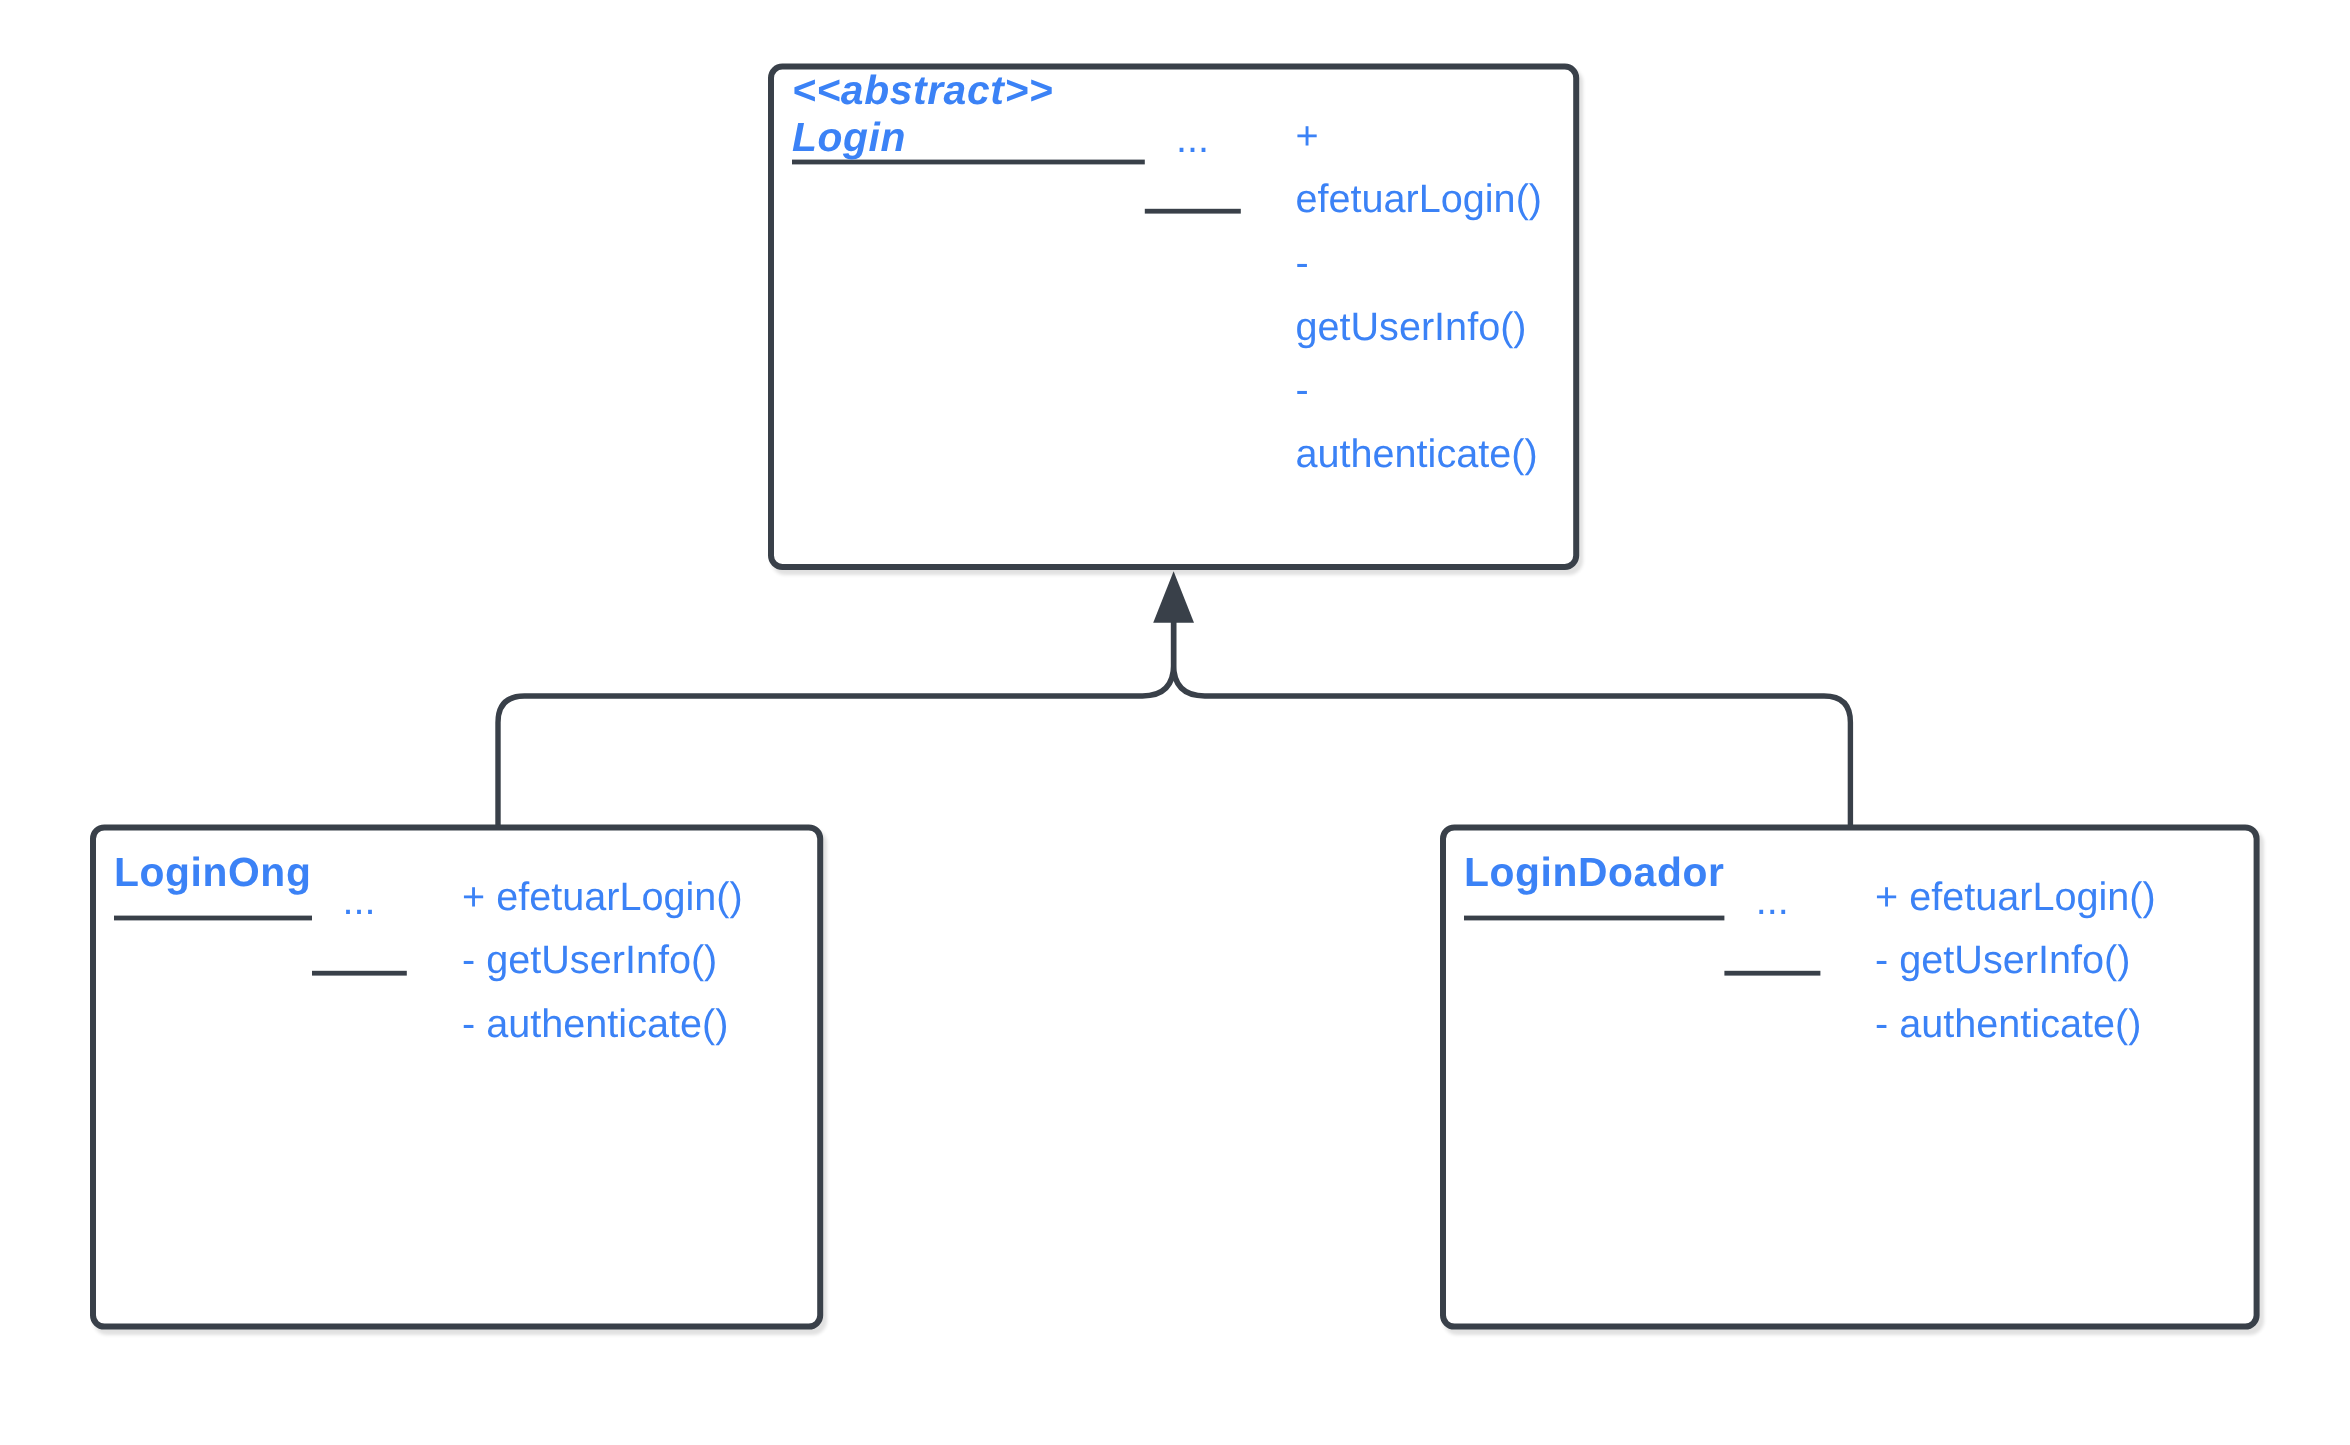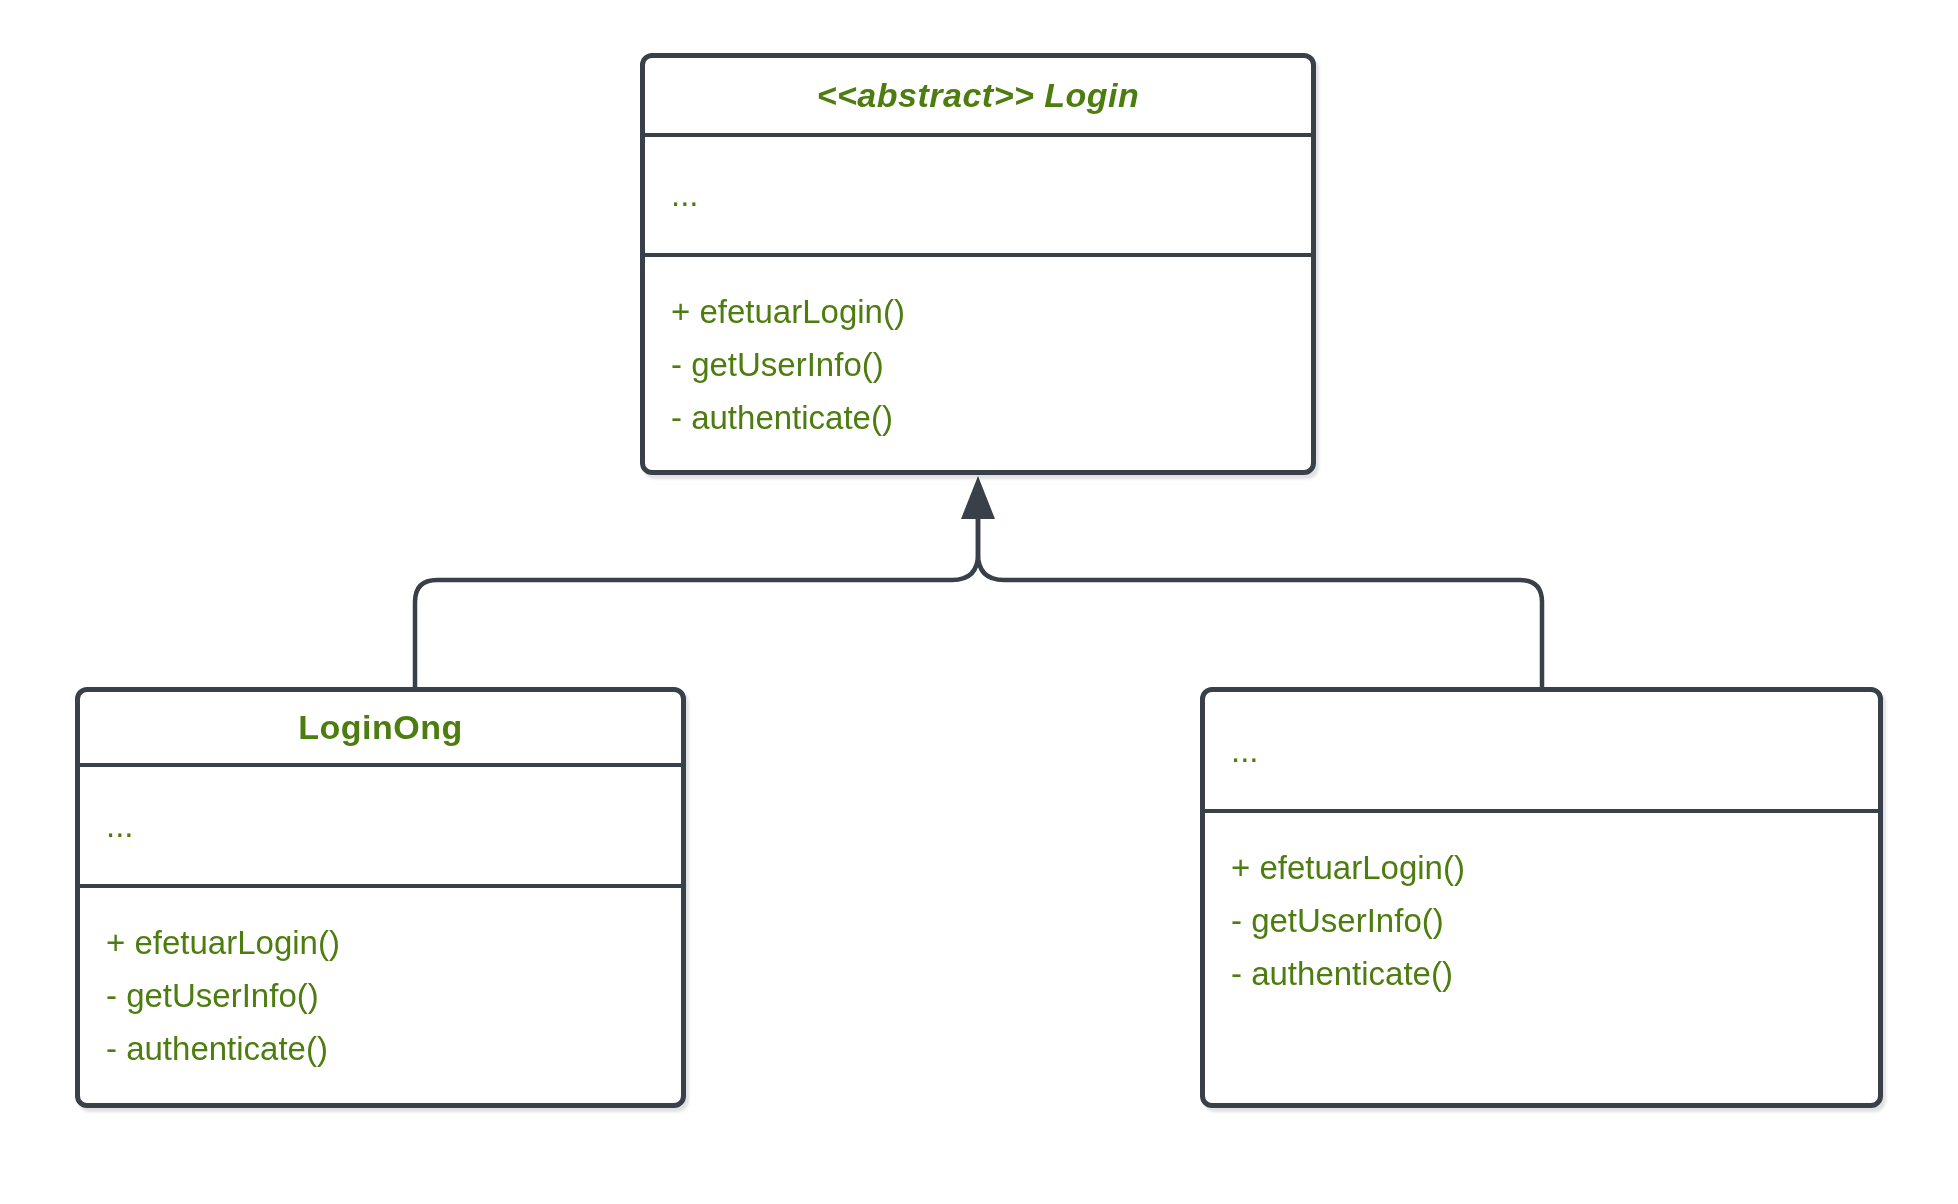--- a/index.html
+++ b/index.html
@@ -18,25 +18,25 @@
     position: absolute;
     left: 0; top: 0;
     width: 1958px; height: 1204px;
     z-index: 1;
   }
   .uml-class {
     position: absolute;
     background: #ffffff;
     border: 5px solid #394049;
     border-radius: 12px;
-    color: #4d7c0f;
+    color: #3b82f6;
     display: flex;
-    flex-direction: column;
     box-shadow: 3px 4px 3px rgba(0,0,0,0.12);
     z-index: 2;
+    padding-left: 15px;
   }
   .uml-header {
     display: flex;
     align-items: center;
     justify-content: center;
     border-bottom: 4px solid #394049;
     font-weight: bold;
     font-size: 34px;
     letter-spacing: 0.5px;
   }
@@ -46,20 +46,21 @@
     display: flex;
     align-items: center;
     padding: 0 26px;
     font-size: 33px;
   }
   .uml-methods {
     flex: 1;
     padding: 28px 26px 0 26px;
     font-size: 33px;
     line-height: 53px;
+    margin-left: 20px;
   }
   
   #class-login        { left: 640px;  top: 53px;  width: 676px; height: 422px; }
   #class-login        .uml-header { height: 79px; }
   #class-login        .uml-attrs  { height: 120px; }
 
   #class-login-ong    { left: 75px;   top: 687px; width: 611px; height: 421px; }
   #class-login-ong    .uml-header { height: 75px; }
   #class-login-ong    .uml-attrs  { height: 121px; }
 
@@ -102,20 +103,23 @@
       <span>...</span>
     </div>
     <div class="uml-methods">
       <div>+ efetuarLogin()</div>
       <div>- getUserInfo()</div>
       <div>- authenticate()</div>
     </div>
   </div>
 
   <div class="uml-class" id="class-login-doador">
+    <div class="uml-header">
+      <span>LoginDoador</span>
+    </div>
     <div class="uml-attrs">
       <span>...</span>
     </div>
     <div class="uml-methods">
       <div>+ efetuarLogin()</div>
       <div>- getUserInfo()</div>
       <div>- authenticate()</div>
     </div>
   </div>
 

